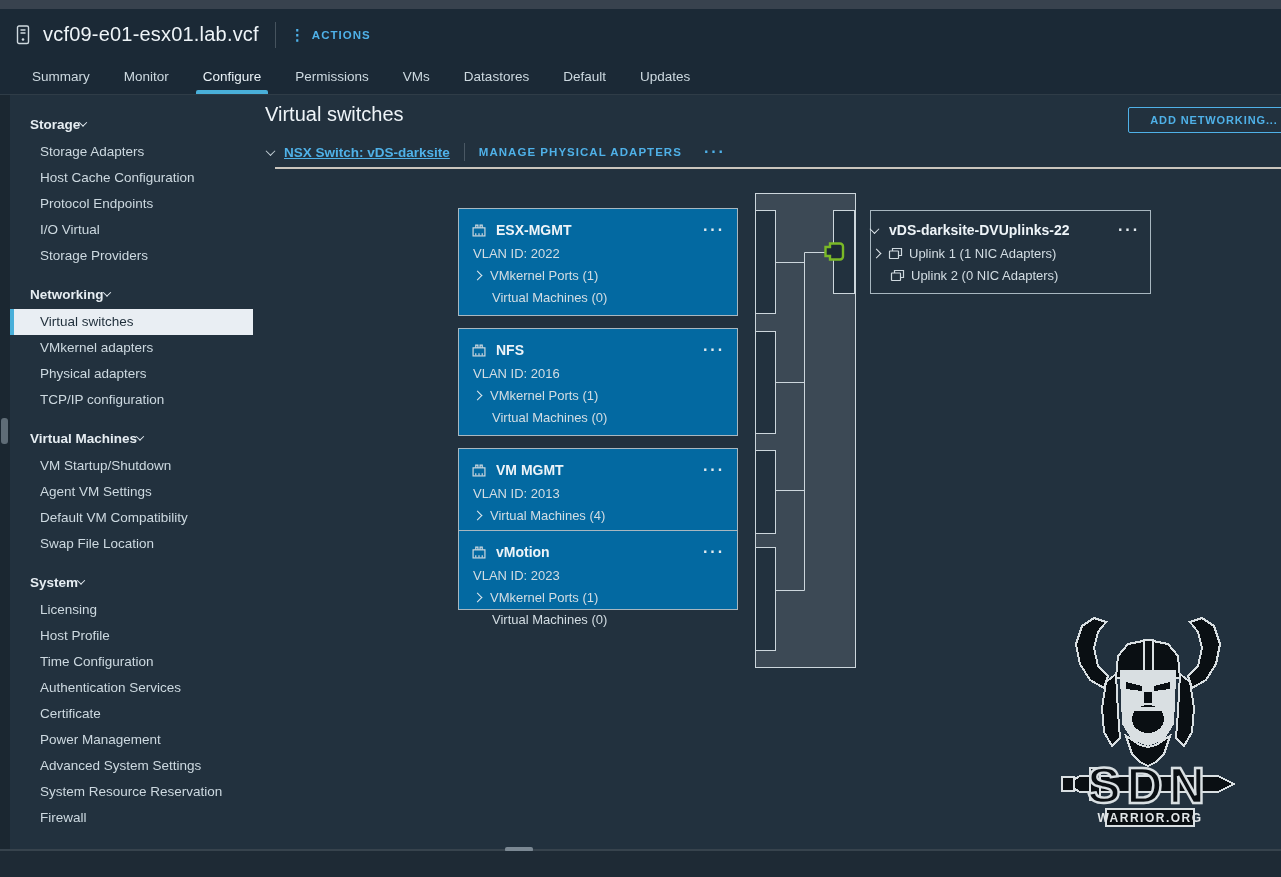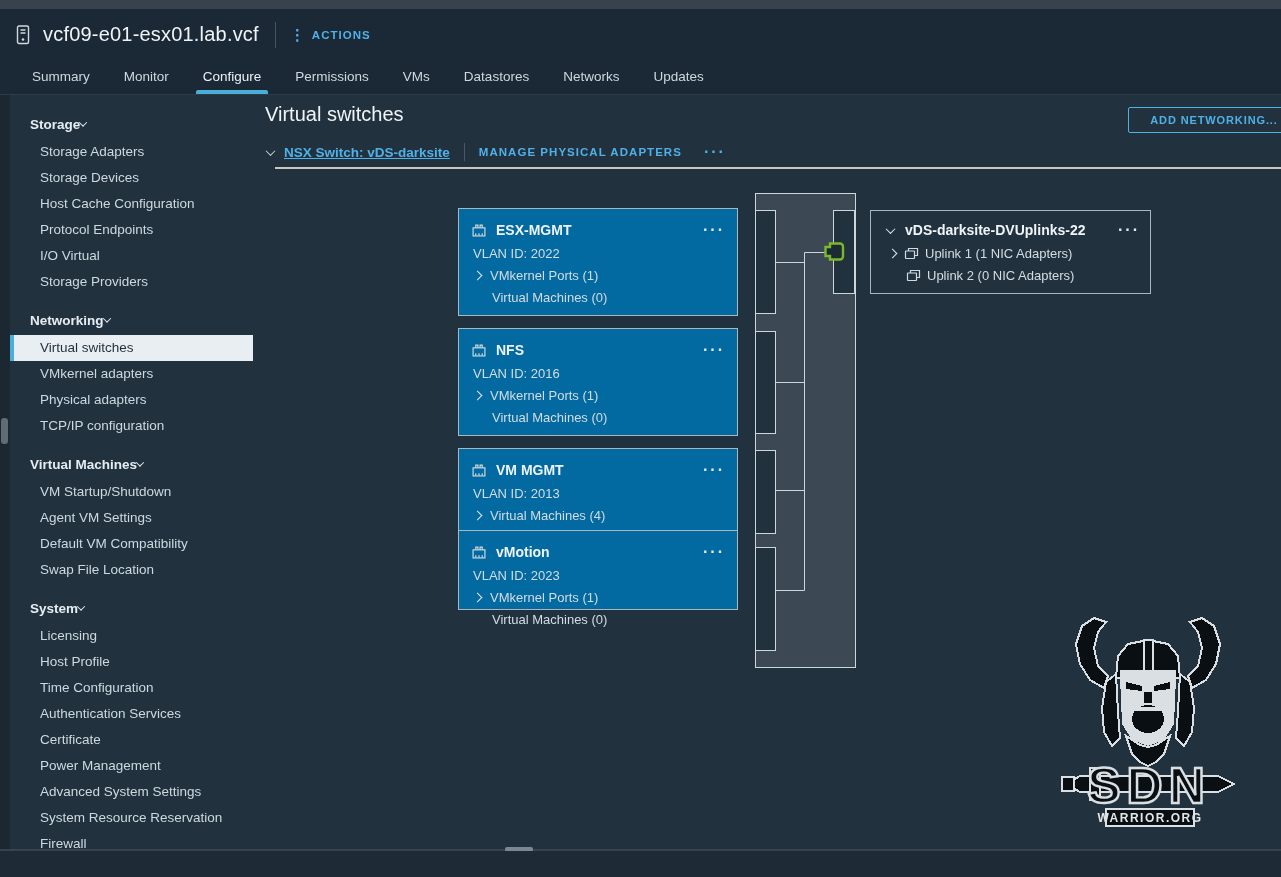--- a/index.html
+++ b/index.html
@@ -60,21 +60,21 @@
   
   .pg-card { position:absolute; left:205px; width:280px; border:1px solid #a8b7c0; background:#0369a1; padding:9px 12px 6px; }
   .pg-title { display:flex; align-items:center; gap:9px; height:24px; }
   .pg-name { font-size:14px; font-weight:bold; color:#eef4f8; white-space:nowrap; }
   .pg-title .hdots { margin-left:auto; }
   .pg-row { display:flex; align-items:center; height:22px; font-size:13px; color:#d3dde3; white-space:nowrap; }
   .pg-row .chv { margin:0 9px 0 3px; color:#e3eaef; }
   .pg-row.indent { padding-left:21px; }
   .pg-row.plain { padding-left:2px; }
   
-  .up-card { position:absolute; left:617px; top:115px; width:281px; height:84px; border:1px solid #a8b7c0; background:#22313e; padding:7px 10px 6px 16px; }
+  .up-card { position:absolute; left:617px; top:115px; width:281px; height:84px; border:1px solid #a8b7c0; background:#22313e; padding:7px 10px 6px 0; }
   .up-title { display:flex; align-items:center; gap:11px; height:24px; }
   .up-title .chv { color:#e3eaef; }
   .up-name { font-size:14px; font-weight:bold; color:#eef4f8; white-space:nowrap; }
   .up-title .hdots { margin-left:auto; }
   .up-row { display:flex; align-items:center; height:22px; font-size:13px; color:#d3dde3; padding-left:2px; white-space:nowrap; }
   .up-row .chv { margin-right:8px; color:#e3eaef; }
   .up-row.no-chv { padding-left:19px; }
   .up-row svg { margin-right:6px; flex:none; }
   
   .topo { position:absolute; left:502px; top:98px; }
@@ -103,38 +103,37 @@
   </div>
 </div>
 
 <div class="tabbar">
   <div class="tab">Summary</div>
   <div class="tab">Monitor</div>
   <div class="tab active">Configure</div>
   <div class="tab">Permissions</div>
   <div class="tab">VMs</div>
   <div class="tab">Datastores</div>
-  <div class="tab">Networks</div>
+  <div class="tab">Default</div>
   <div class="tab">Updates</div>
 </div>
 
 <div class="content"></div>
 
 <div class="left-rail">
   <div class="rail-thumb"></div>
 </div>
 
 <div class="sidebar">
   <div class="side-sec">
     <div class="side-hdr">
       <span>Storage</span>
       <span class="chv down sm"></span>
     </div>
     <div class="side-item">Storage Adapters</div>
-    <div class="side-item">Storage Devices</div>
     <div class="side-item">Host Cache Configuration</div>
     <div class="side-item">Protocol Endpoints</div>
     <div class="side-item">I/O Virtual</div>
     <div class="side-item">Storage Providers</div>
   </div>
   <div class="side-sec">
     <div class="side-hdr">
       <span>Networking</span>
       <span class="chv down sm"></span>
     </div>

